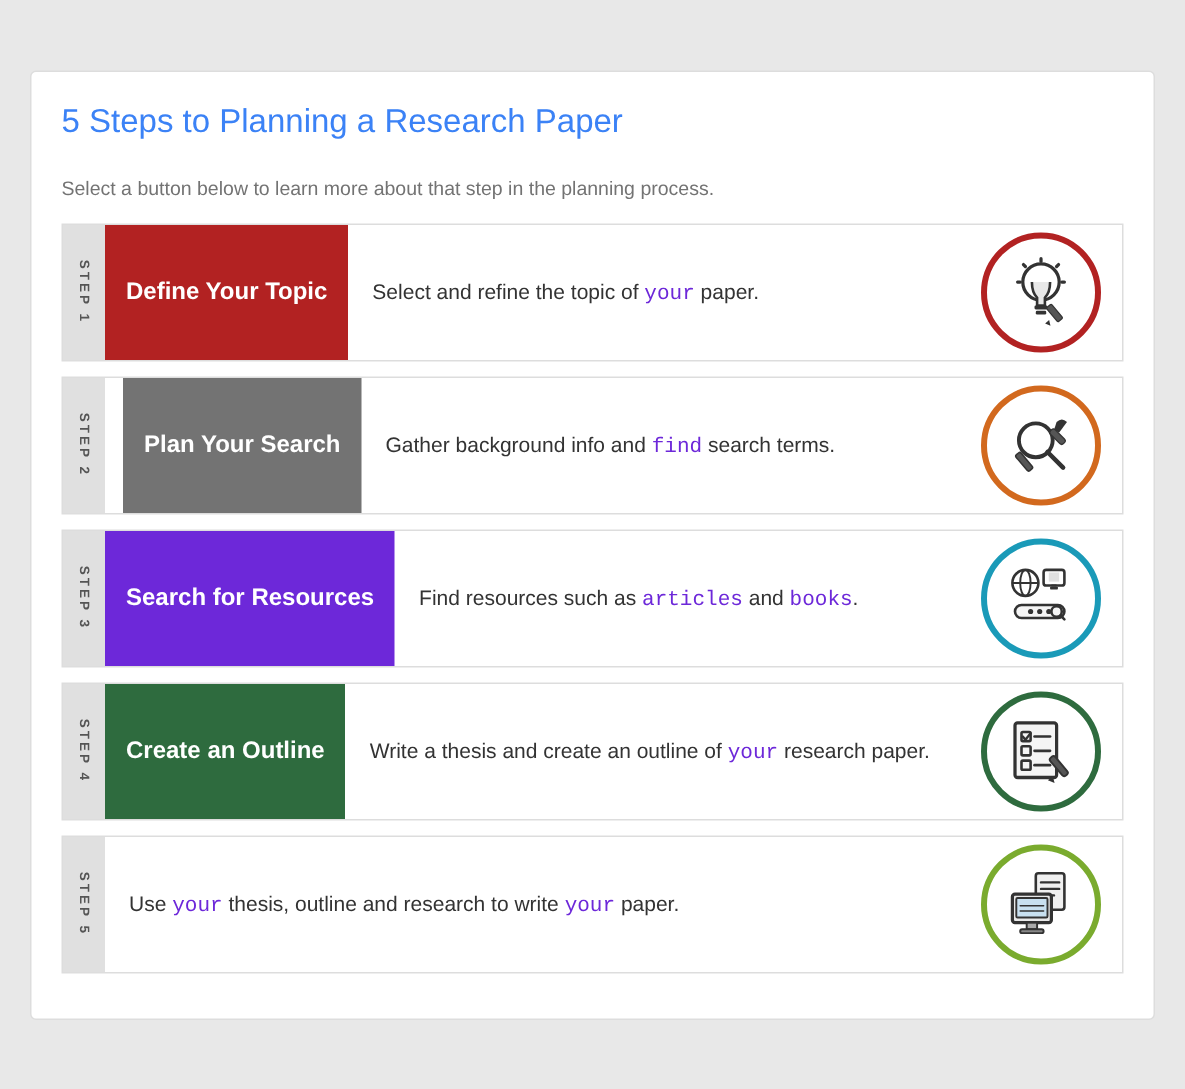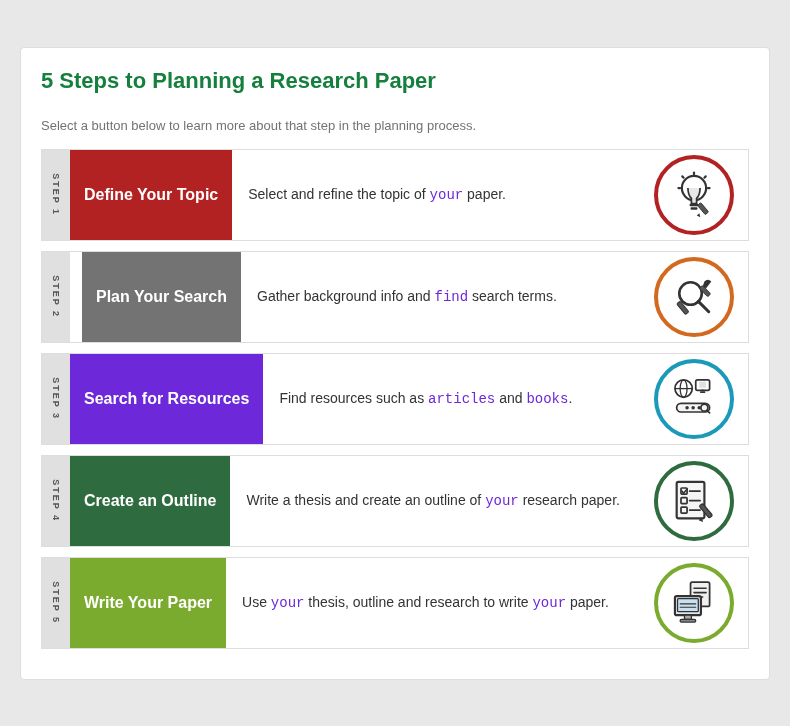--- a/index.html
+++ b/index.html
@@ -14,22 +14,22 @@
     }
     .card {
       background: #fff;
       border: 1px solid #ddd;
       border-radius: 4px;
       width: 750px;
       padding: 20px 20px 20px 20px;
     }
     .card-title {
       font-size: 22px;
-      font-weight: bold;
-      color: #15803d;
+      font-weight: normal;
+      color: #3b82f6;
       margin-bottom: 24px;
     }
     .card-subtitle {
       font-size: 13px;
       color: #737373;
       margin-bottom: 16px;
     }
     .step-row {
       display: flex;
       align-items: center;
@@ -237,23 +237,20 @@
         <rect x="36" y="36" width="5" height="18" rx="2" transform="rotate(-40 36 36)" fill="#555" stroke="#333" stroke-width="1.5"></rect>
         <polygon points="36,50 41,50 38.5,55" transform="rotate(-40 38.5 52)" fill="#333"></polygon>
       </svg>
     </div>
   </div>
 
   <div class="step-row">
     <div class="step-label">
       <span>STEP 5</span>
     </div>
-    <div class="step-color step5-bg">
-      <span class="step-color-text">Write Your Paper</span>
-    </div>
     <div class="step-desc">
       Use <a>your</a> thesis, outline and research to write <a>your</a> paper.
     </div>
     <div class="step-icon-wrap step5-border">
 
       <svg viewBox="0 0 60 60" fill="none" xmlns="http://www.w3.org/2000/svg">
 
         <rect x="26" y="6" width="22" height="28" rx="2" stroke="#333" stroke-width="2" fill="#f0f0f0"></rect>
         <line x1="30" y1="13" x2="44" y2="13" stroke="#333" stroke-width="1.8" stroke-linecap="round"></line>
         <line x1="30" y1="18" x2="44" y2="18" stroke="#333" stroke-width="1.8" stroke-linecap="round"></line>

